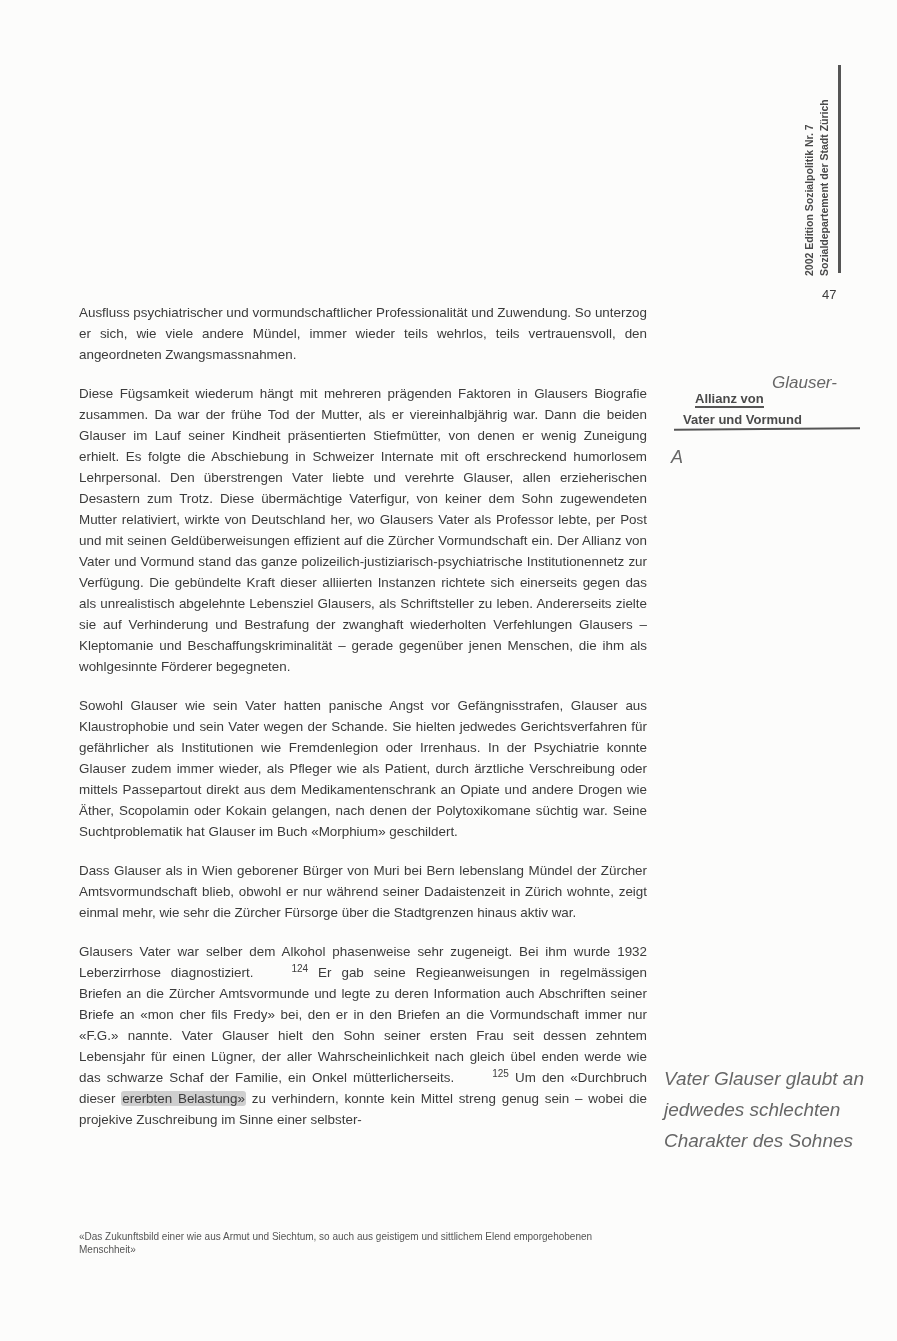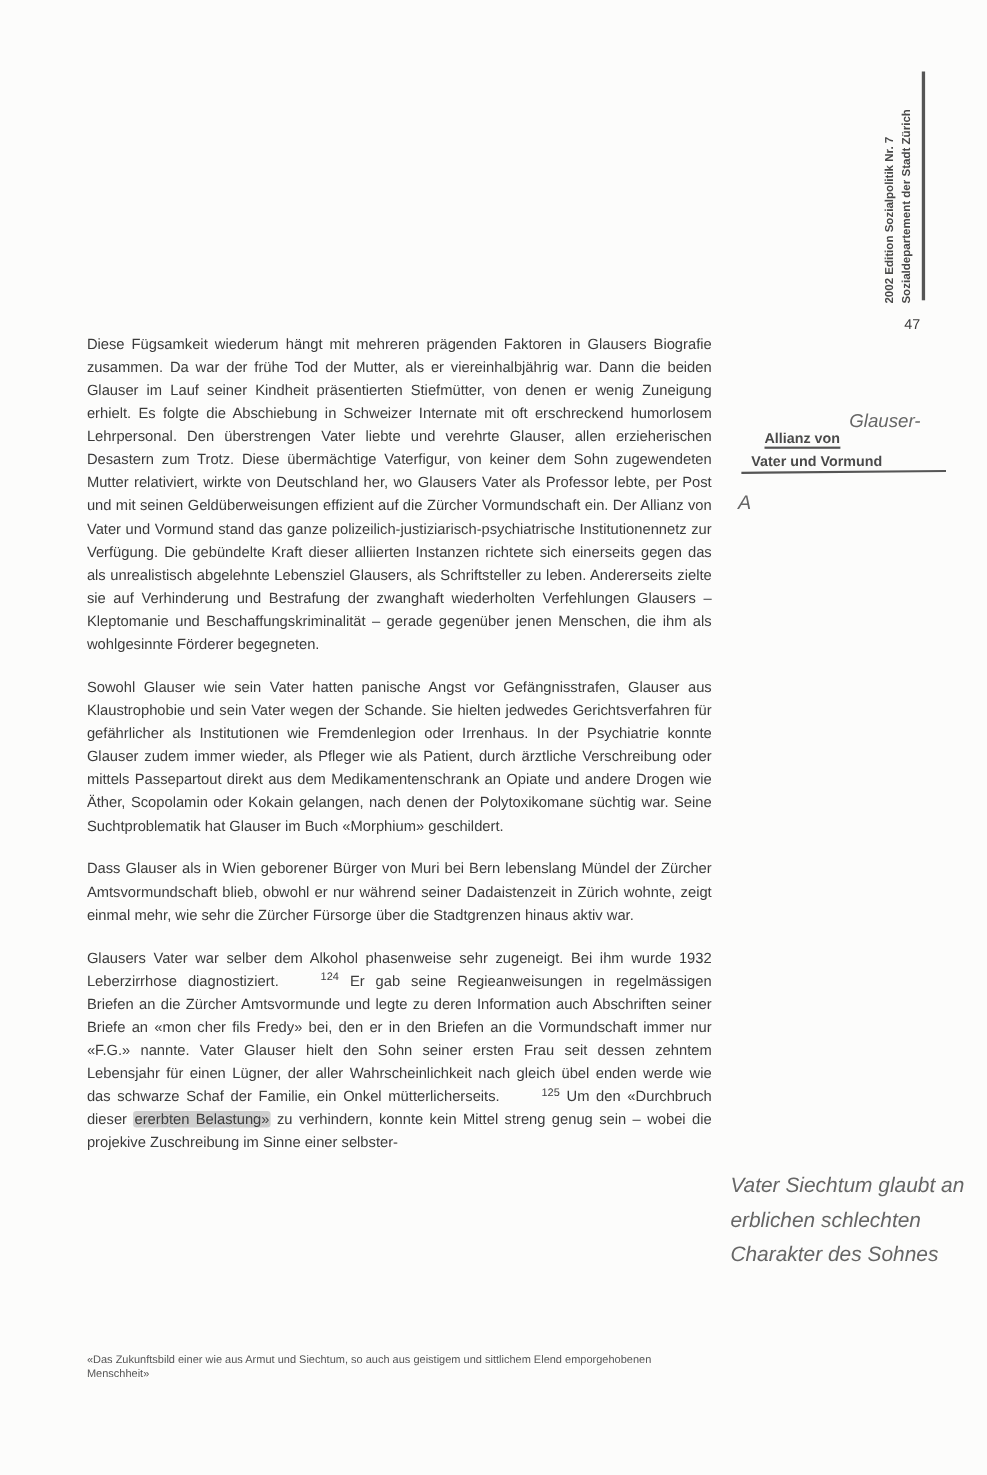--- a/index.html
+++ b/index.html
@@ -39,23 +39,24 @@
 
 <div class="margin-note">
   <span class="u">Allianz von</span><br>
   <span>Vater und Vormund</span>
 </div>
 <div class="hand hand-glauser">Glauser-</div>
 <div class="hand-line"></div>
 <div class="hand hand-a">A</div>
 
 <div class="body-text" style="top:302px;">
+  <p>Ausfluss psychiatrischer und vormundschaftlicher Professionalität und Zuwendung. So unterzog er sich, wie viele andere Mündel, immer wieder teils wehrlos, teils vertrauensvoll, den angeordneten Zwangsmassnahmen.</p>
   <p>Diese Fügsamkeit wiederum hängt mit mehreren prägenden Faktoren in Glausers Biografie zusammen. Da war der frühe Tod der Mutter, als er viereinhalbjährig war. Dann die beiden Glauser im Lauf seiner Kindheit präsentierten Stiefmütter, von denen er wenig Zuneigung erhielt. Es folgte die Abschiebung in Schweizer Internate mit oft erschreckend humorlosem Lehrpersonal. Den überstrengen Vater liebte und verehrte Glauser, allen erzieherischen Desastern zum Trotz. Diese übermächtige Vaterfigur, von keiner dem Sohn zugewendeten Mutter relativiert, wirkte von Deutschland her, wo Glausers Vater als Professor lebte, per Post und mit seinen Geldüberweisungen effizient auf die Zürcher Vormundschaft ein. Der Allianz von Vater und Vormund stand das ganze polizeilich-justiziarisch-psychiatrische Institutionennetz zur Verfügung. Die gebündelte Kraft dieser alliierten Instanzen richtete sich einerseits gegen das als unrealistisch abgelehnte Lebensziel Glausers, als Schriftsteller zu leben. Andererseits zielte sie auf Verhinderung und Bestrafung der zwanghaft wiederholten Verfehlungen Glausers – Kleptomanie und Beschaffungskriminalität – gerade gegenüber jenen Menschen, die ihm als wohlgesinnte Förderer begegneten.</p>
   <p>Sowohl Glauser wie sein Vater hatten panische Angst vor Gefängnisstrafen, Glauser aus Klaustrophobie und sein Vater wegen der Schande. Sie hielten jedwedes Gerichtsverfahren für gefährlicher als Institutionen wie Fremdenlegion oder Irrenhaus. In der Psychiatrie konnte Glauser zudem immer wieder, als Pfleger wie als Patient, durch ärztliche Verschreibung oder mittels Passepartout direkt aus dem Medikamentenschrank an Opiate und andere Drogen wie Äther, Scopolamin oder Kokain gelangen, nach denen der Polytoxikomane süchtig war. Seine Suchtproblematik hat Glauser im Buch «Morphium» geschildert.</p>
   <p>Dass Glauser als in Wien geborener Bürger von Muri bei Bern lebenslang Mündel der Zürcher Amtsvormundschaft blieb, obwohl er nur während seiner Dadaistenzeit in Zürich wohnte, zeigt einmal mehr, wie sehr die Zürcher Fürsorge über die Stadtgrenzen hinaus aktiv war.</p>
   <p>
     <span>Glausers Vater war selber dem Alkohol phasenweise sehr zugeneigt. Bei ihm wurde 1932 Leberzirrhose diagnostiziert.</span><sup>124</sup><span> Er gab seine Regieanweisungen in regelmässigen Briefen an die Zürcher Amtsvormunde und legte zu deren Information auch Abschriften seiner Briefe an «mon cher fils Fredy» bei, den er in den Briefen an die Vormundschaft immer nur «F.G.» nannte. Vater Glauser hielt den Sohn seiner ersten Frau seit dessen zehntem Lebensjahr für einen Lügner, der aller Wahrscheinlichkeit nach gleich übel enden werde wie das schwarze Schaf der Familie, ein Onkel mütterlicherseits.</span><sup>125</sup><span> Um den «Durchbruch dieser </span><span class="hl">ererbten Belastung»</span><span> zu verhindern, konnte kein Mittel streng genug sein – wobei die projekive Zuschreibung im Sinne einer selbster-</span>
   </p>
 </div>
 
-<div class="hand hand-note">Vater Siechtum glaubt an erblichen schlechten Charakter des Sohnes</div>
+<div class="hand hand-note">Vater Glauser glaubt an jedwedes schlechten Charakter des Sohnes</div>
 
 <div class="footer-quote">«Das Zukunftsbild einer wie aus Armut und Siechtum, so auch aus geistigem und sittlichem Elend emporgehobenen Menschheit»</div>
 
 </body></html>

